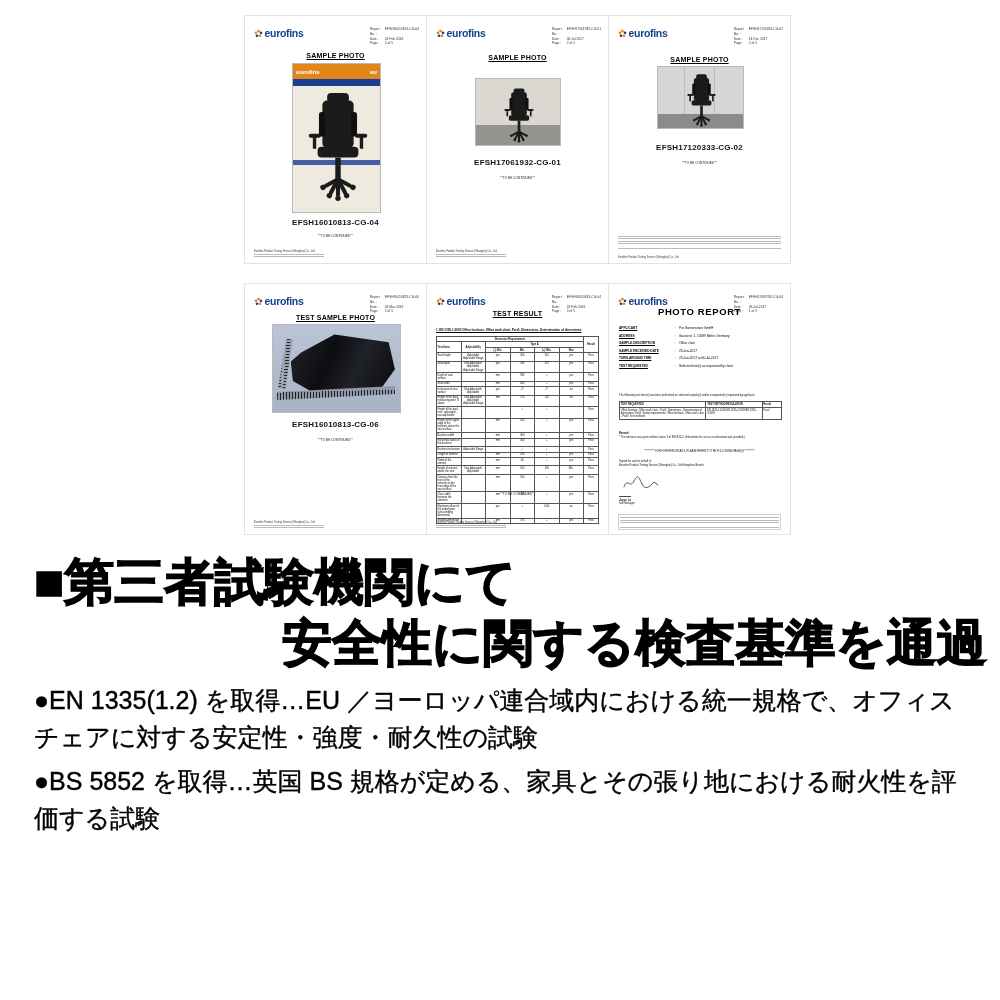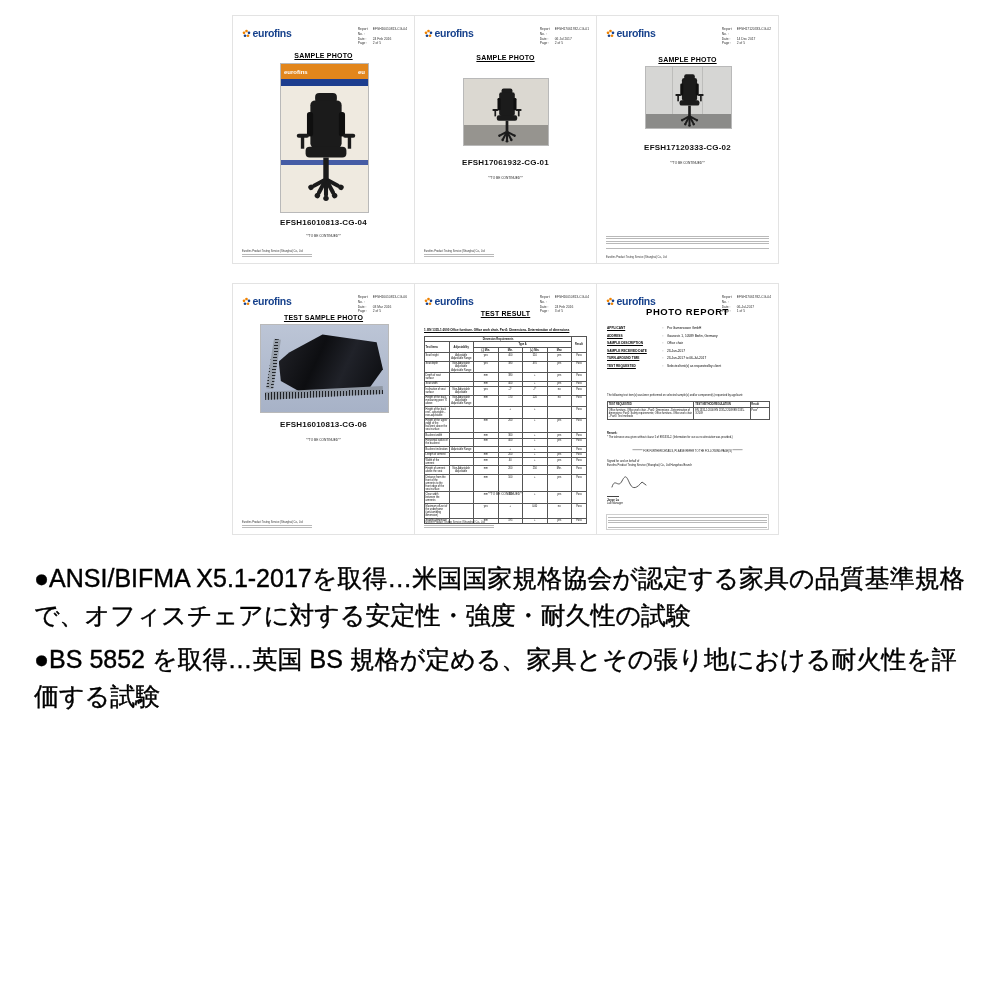--- a/index.html
+++ b/index.html
@@ -1,20 +1,20 @@
 <!DOCTYPE html>
 <html><head>
 <meta charset="utf-8">
 <style>
   * { margin:0; padding:0; box-sizing:border-box; }
   html,body { width:1000px; height:1000px; background:#fff; font-family:"Liberation Sans", sans-serif; }
   .canvas { position:relative; width:1000px; height:1000px; background:#fff; overflow:hidden; }
 
   
-  .doc-grid { position:absolute; left:232px; top:15px; width:549px; }
+  .doc-grid { position:absolute; left:244px; top:15px; width:549px; }
   .doc-row { display:flex; }
   .doc-row.r2 { margin-top:19px; }
   .page { position:relative; width:183px; height:249px; background:#fff; border:1px solid #e3e3e3; overflow:hidden; }
   .doc-row.r2 .page { height:252px; }
   .page + .page { margin-left:-1px; }
 
   .page-head { position:absolute; top:11px; left:9px; right:7px; display:flex; justify-content:space-between; align-items:flex-start; }
   .logo { display:flex; align-items:center; gap:1.5px; }
   .flower { width:9px; height:9px; }
   .logo-text { font-size:10.5px; font-weight:bold; color:#16418c; letter-spacing:-0.3px; }
@@ -650,21 +650,25 @@
           <path d="M3 13 C6 3, 9 15, 13 7 S18 4, 21 10 S28 14, 33 8 L37 11" fill="none" stroke="#555" stroke-width="1" stroke-linecap="round"></path>
         </svg>
         <div class="sign-name">Joyce Lu</div>
         <div class="sign-title">Lab Manager</div>
         <div class="fineprint stripe d6-fine"></div>
       </div>
     </div>
   </div>
 
   <section class="text-section">
+    <h2 class="headline">
+      <span class="hl1">■第三者試験機関にて</span>
+      <span class="hl2">安全性に関する検査基準を通過</span>
+    </h2>
     <div class="bullets">
 
-
-        <p class="bullet">●ANSI/BIFMA X5.1-2017を取得…米国国家規格協会が認定する家具の品質基準規格で、オフィスチェアに対する安定性・強度・耐久性の試験</p>
+        <p class="bullet">●EN 1335(1.2) を取得…EU ／ヨーロッパ連合域内における統一規格で、オフィスチェアに対する安定性・強度・耐久性の試験</p>
+
 
         <p class="bullet">●BS 5852 を取得…英国 BS 規格が定める、家具とその張り地における耐火性を評価する試験</p>
       </div>
   </section>
 </div>
 
 </body></html>

